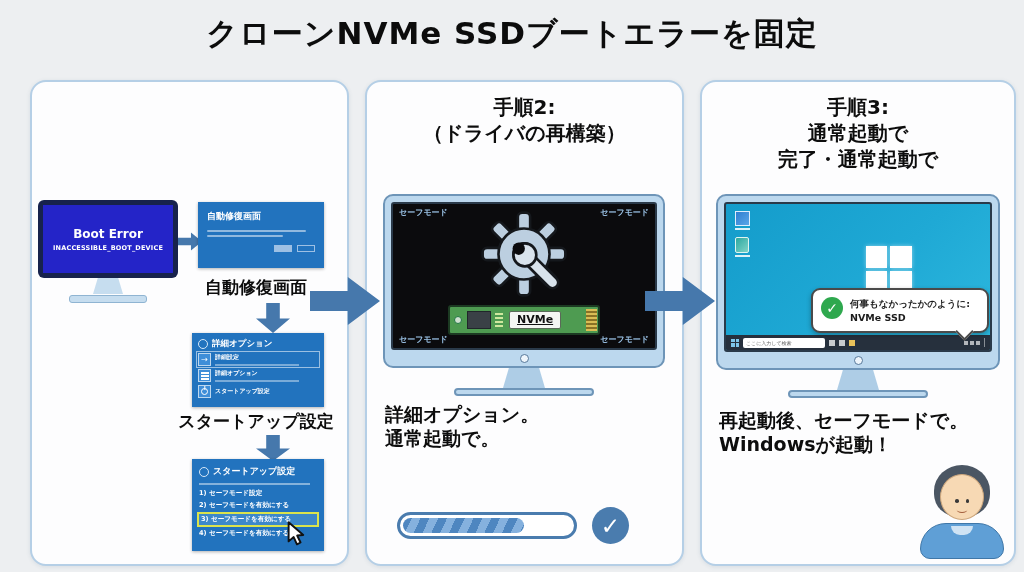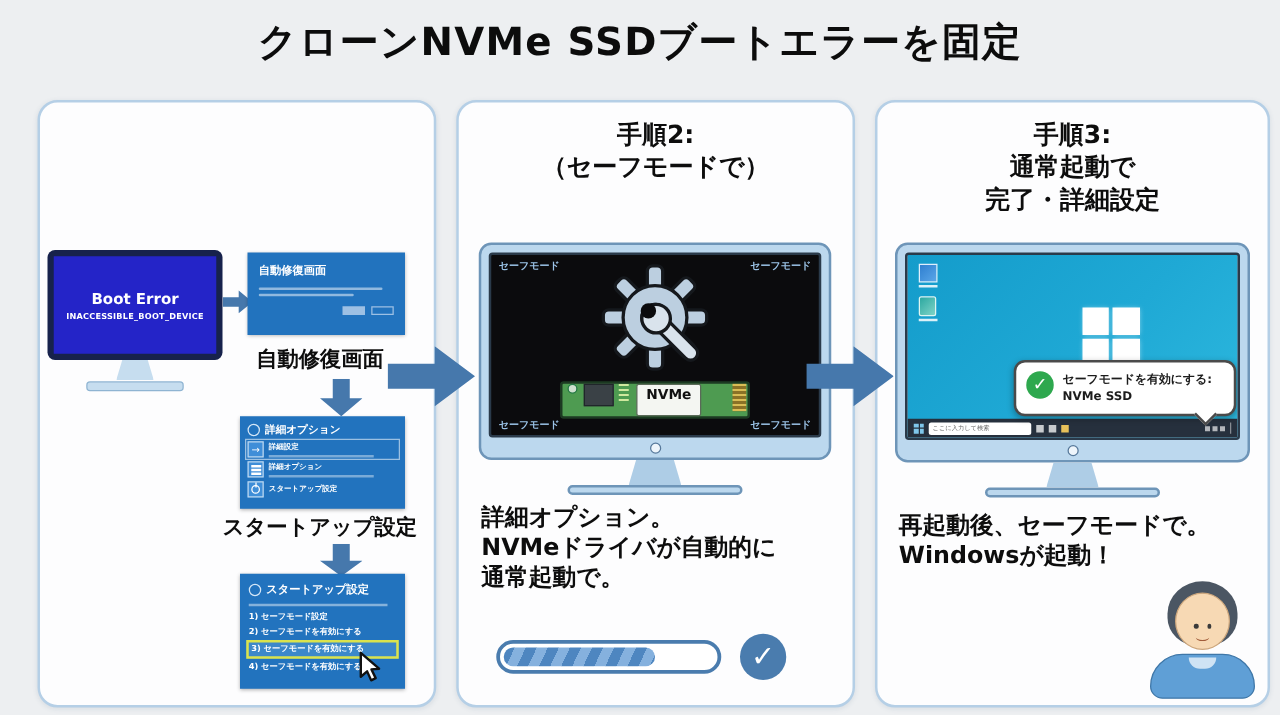--- a/index.html
+++ b/index.html
@@ -37,21 +37,21 @@
   .small-arrow{
     position:absolute;width:24px;height:19px;background:#4678ac;
     clip-path:polygon(0 30%,54% 30%,54% 2%,100% 50%,54% 98%,54% 70%,0 70%);
   }
   .down-arrow{
     position:absolute;width:34px;height:30px;background:#4678ac;
     clip-path:polygon(30% 0,70% 0,70% 52%,100% 52%,50% 100%,0 52%,30% 52%);
   }
   
   .boot-monitor{position:absolute;left:6px;top:118px;width:140px}
-  .boot-bezel{background:#17224c;border-radius:6px;padding:5px;height:88px;box-sizing:border-box}
+  .boot-bezel{background:#17224c;border-radius:6px;padding:5px;height:78px;box-sizing:border-box}
   .boot-screen{
     background:#2424c8;width:100%;height:100%;display:flex;flex-direction:column;
     align-items:center;justify-content:center;color:#fff;text-align:center;
   }
   .boot-title{font-size:12px;font-weight:bold}
   .boot-code{font-size:6.5px;font-weight:bold;margin-top:3px;letter-spacing:.2px}
   .m-neck{width:30px;height:16px;margin:0 auto;background:#c6ddef;clip-path:polygon(16% 0,84% 0,100% 100%,0 100%)}
   .m-foot{width:76px;height:6px;margin:1px auto 0;background:#c6ddef;border-radius:3px;border:1px solid #8fb4d2}
   #small-arrow-1{left:146px;top:150px}
   
@@ -99,21 +99,21 @@
   .chin-dot{width:7px;height:7px;border:1.5px solid #56789a;border-radius:50%;background:#eef5fb}
   .neck{width:42px;height:20px;margin:0 auto;background:#aecde6;clip-path:polygon(14% 0,86% 0,100% 100%,0 100%)}
   .base{width:140px;height:8px;margin:0 auto;background:#bcd8ee;border:2px solid #6e95b8;border-radius:5px;box-sizing:border-box}
   
   .corner{position:absolute;font-size:8px;font-weight:bold;color:#9cc4e8}
   .c-tl{top:3px;left:6px}.c-tr{top:3px;right:6px}.c-bl{bottom:3px;left:6px}.c-br{bottom:3px;right:6px}
   .gear-wrap{position:absolute;left:50%;top:6px;transform:translateX(-50%)}
   .nvme{
     position:absolute;left:50%;bottom:13px;transform:translateX(-50%);
     width:152px;height:30px;background:#4e9b51;border:2px solid #1c3a22;border-radius:3px;
-    display:flex;box-sizing:border-box;
+    display:flex;align-items:center;box-sizing:border-box;text-decoration:underline;
   }
   .nvme-hole{width:6px;height:6px;border-radius:50%;background:#cfe0cf;border:1px solid #274; margin-left:4px;flex:none}
   .nvme-chip{width:22px;height:16px;background:#3a4146;border:1px solid #20262a;margin-left:5px;flex:none}
   .nvme-pads{width:8px;height:14px;margin-left:4px;flex:none;
     background:repeating-linear-gradient(0deg,#cfe89e 0 2px,transparent 2px 4px)}
   .nvme-label{
     margin-left:6px;background:#f4f6f2;border:1px solid #5a6a58;border-radius:2px;
     font-size:11px;font-weight:bold;color:#111;padding:1px 7px;line-height:1.3;
   }
   .nvme-conn{margin-left:auto;width:11px;height:22px;flex:none;margin-right:1px;
@@ -255,21 +255,21 @@
     <div class="s-item">4) セーフモードを有効にする</div>
     <svg class="cursor-icon" width="27" height="27" viewBox="0 0 24 24">
       <path d="M5 2 L5 19 L9.5 15.2 L12.4 21.6 L15.6 20 L12.6 13.8 L18 13.3 Z" fill="#ffffff" stroke="#111" stroke-width="1.7" stroke-linejoin="round"></path>
     </svg>
   </div>
 </div>
 
 <div class="panel" id="panel2">
   <div class="heading">
     <div>手順2:</div>
-    <div>（セーフモードで）</div>
+    <div>（ドライバの再構築）</div>
   </div>
 
   <div class="monitor" id="monitor2">
     <div class="frame">
       <div class="screen2">
         <span class="corner c-tl">セーフモード</span>
         <span class="corner c-tr">セーフモード</span>
         <span class="corner c-bl">セーフモード</span>
         <span class="corner c-br">セーフモード</span>
         <div class="gear-wrap">
@@ -300,37 +300,36 @@
       <div class="chin">
           <div class="chin-dot"></div>
         </div>
     </div>
     <div class="neck"></div>
     <div class="base"></div>
   </div>
 
   <div class="desc" id="desc2">
     <div>詳細オプション。</div>
-    <div>NVMeドライバが自動的に</div>
     <div>通常起動で。</div>
   </div>
 
   <div class="progress-row">
     <div class="pbar">
       <div class="pfill" style="width: 72%;"></div>
     </div>
     <div class="pcheck">✓</div>
   </div>
 </div>
 
 <div class="panel" id="panel3">
   <div class="heading">
     <div>手順3:</div>
     <div>通常起動で</div>
-    <div>完了・詳細設定</div>
+    <div>完了・通常起動で</div>
   </div>
 
   <div class="monitor" id="monitor3">
     <div class="frame">
       <div class="screen3">
         <div class="dicon" id="dicon1">
           <div class="sq"></div>
           <div class="lbl"></div>
         </div>
         <div class="dicon" id="dicon2">
@@ -357,21 +356,21 @@
           <div class="tray">
             <div class="tk"></div>
             <div class="tk"></div>
             <div class="tk"></div>
             <div class="tdiv"></div>
           </div>
         </div>
         <div class="notif">
           <div class="ncheck">✓</div>
           <div class="ntext">
-            <div>セーフモードを有効にする:</div>
+            <div>何事もなかったかのように:</div>
             <div>NVMe SSD</div>
           </div>
         </div>
       </div>
       <div class="chin">
           <div class="chin-dot"></div>
         </div>
     </div>
     <div class="neck"></div>
     <div class="base"></div>

